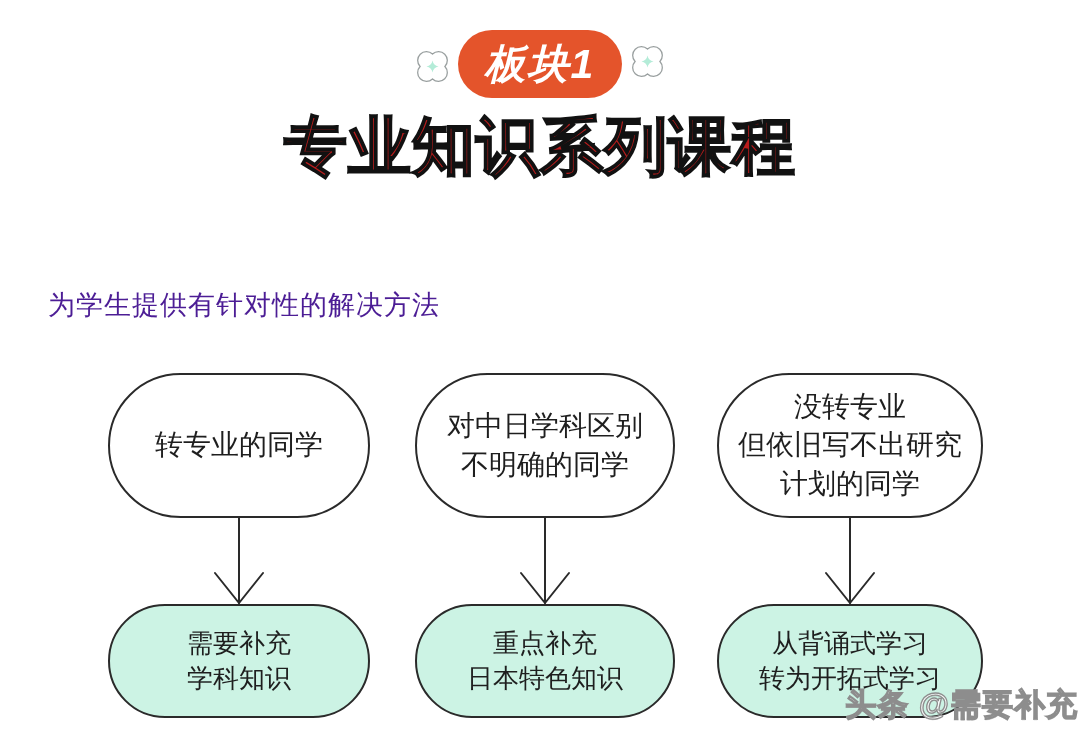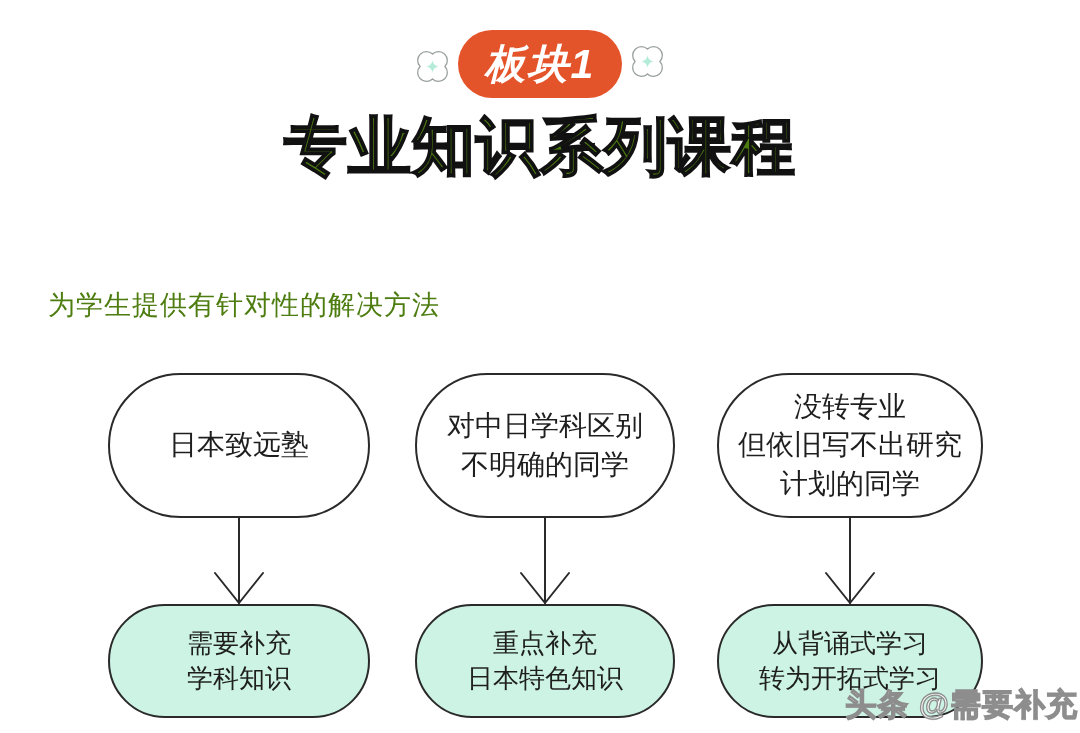--- a/index.html
+++ b/index.html
@@ -23,26 +23,26 @@
     height:68px; padding:0 27px; box-sizing:border-box;
     background:var(--accent-orange,#e4542b);
     border-radius:34px; display:flex; align-items:center; justify-content:center;
     color:#ffffff; font-size:41px; font-weight:bold; font-style:italic;
     letter-spacing:2px;
   }
 
   
   .title {
     position:absolute; top:104px; left:0; width:100%; text-align:center;
-    font-size:63px; font-weight:900; color:#4d7c0f;
+    font-size:63px; font-weight:900; color:#b91c1c;
     -webkit-text-stroke:1.8px #111111; letter-spacing:1px;
   }
   .subtitle {
     position:absolute; left:48px; top:287px;
-    font-size:27px; font-weight:300; color:#4d7c0f; letter-spacing:1px;
+    font-size:27px; font-weight:300; color:#4c1d95; letter-spacing:1px;
   }
 
   
   .column { position:absolute; top:373px; height:346px; }
   .col-0 { left:108px; width:262px; }
   .col-1 { left:415px; width:260px; }
   .col-2 { left:717px; width:266px; }
 
   .problem-bubble {
     position:absolute; top:0; left:0; right:0; height:145px;
@@ -91,21 +91,21 @@
       <path class="petals" d="M 20 6.57 A 9.5 9.5 0 0 1 33.43 20 A 9.5 9.5 0 0 1 20 33.43 A 9.5 9.5 0 0 1 6.57 20 A 9.5 9.5 0 0 1 20 6.57 Z"></path>
       <path class="spark" d="M20 13.5 Q21 19 26.5 20 Q21 21 20 26.5 Q19 21 13.5 20 Q19 19 20 13.5 Z"></path>
     </svg>
   </div>
 
   <div class="title">专业知识系列课程</div>
 
   <div class="subtitle">为学生提供有针对性的解决方法</div>
 
   <div class="column col-0">
-    <div class="problem-bubble">日本致远塾</div>
+    <div class="problem-bubble">转专业的同学</div>
     <svg class="arrow" viewBox="0 0 56 90">
       <line x1="28" y1="0" x2="28" y2="87"></line>
       <polyline points="4,57 28,87 52,57"></polyline>
     </svg>
     <div class="solution-bubble">需要补充
 学科知识</div>
   </div>
 
   <div class="column col-2">
     <div class="problem-bubble">没转专业

